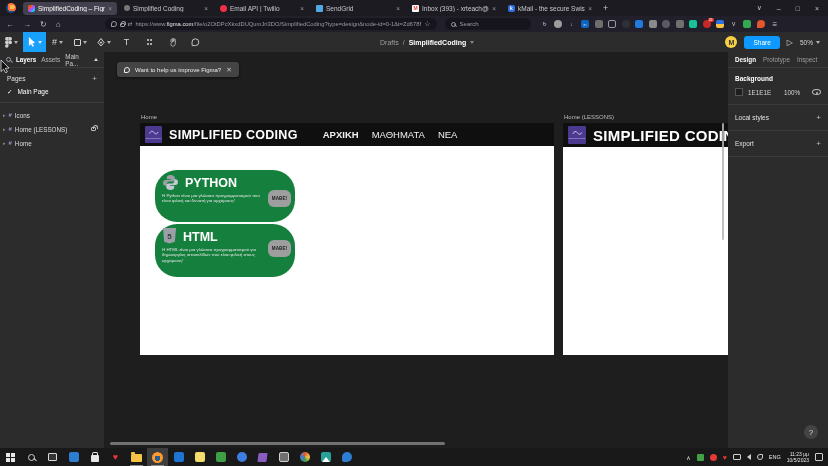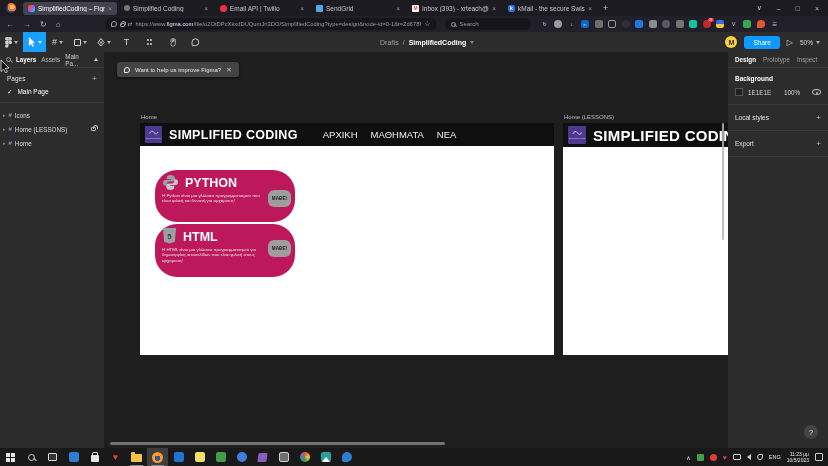--- a/index.html
+++ b/index.html
@@ -96,23 +96,23 @@
   .site-header{background:#0f0f0f;display:flex;align-items:center;padding:0 5px;gap:7px;}
   .f1 .site-header{height:23px;}
   .f2 .site-header{height:24px;}
   .site-logo{background:#4b3a8f;border-radius:1px;flex:0 0 auto;}
   .f1 .site-logo{width:17px;height:17px;}
   .f2 .site-logo{width:18px;height:18px;}
   .site-title{color:#fff;font-weight:bold;letter-spacing:.3px;white-space:nowrap;}
   .f1 .site-title{font-size:12.5px;}
   .f2 .site-title{font-size:15px;}
   .site-nav{display:flex;gap:13px;margin-left:18px;font-size:9.5px;color:#f0f0f0;white-space:nowrap;}
-  .site-nav .b{font-weight:normal;text-align:right;}
+  .site-nav .b{font-weight:bold;text-align:right;}
   .cards{position:absolute;left:15px;top:47px;width:140px;}
-  .card{background:#be185d;border-radius:22px;padding:4px 7px;position:relative;margin-bottom:2px;}
+  .card{background:#15803d;border-radius:22px;padding:4px 7px;position:relative;margin-bottom:2px;}
   .card1{height:52px;}
   .card2{height:53px;}
   .card-head{display:flex;align-items:center;gap:6px;}
   .card-title{color:#fff;font-weight:bold;font-size:12.5px;}
   .card-desc{color:#e3e3e3;font-size:4.4px;line-height:1.35;width:98px;margin-top:1.5px;}
   .learn-btn{position:absolute;right:4px;background:#9e9e9e;color:#222;font-weight:bold;font-size:4.6px;padding:6px 4px;border-radius:6px;}
   .card1 .learn-btn{top:20px;}
   .card2 .learn-btn{top:16px;}
   .vscroll{position:absolute;right:4px;top:71px;width:2px;height:117px;background:#b5b5b5;border-radius:2px;opacity:.85;}
   .hscroll{position:absolute;left:6px;bottom:3px;width:335px;height:3px;background:#8f8f8f;border-radius:2px;opacity:.75;}

